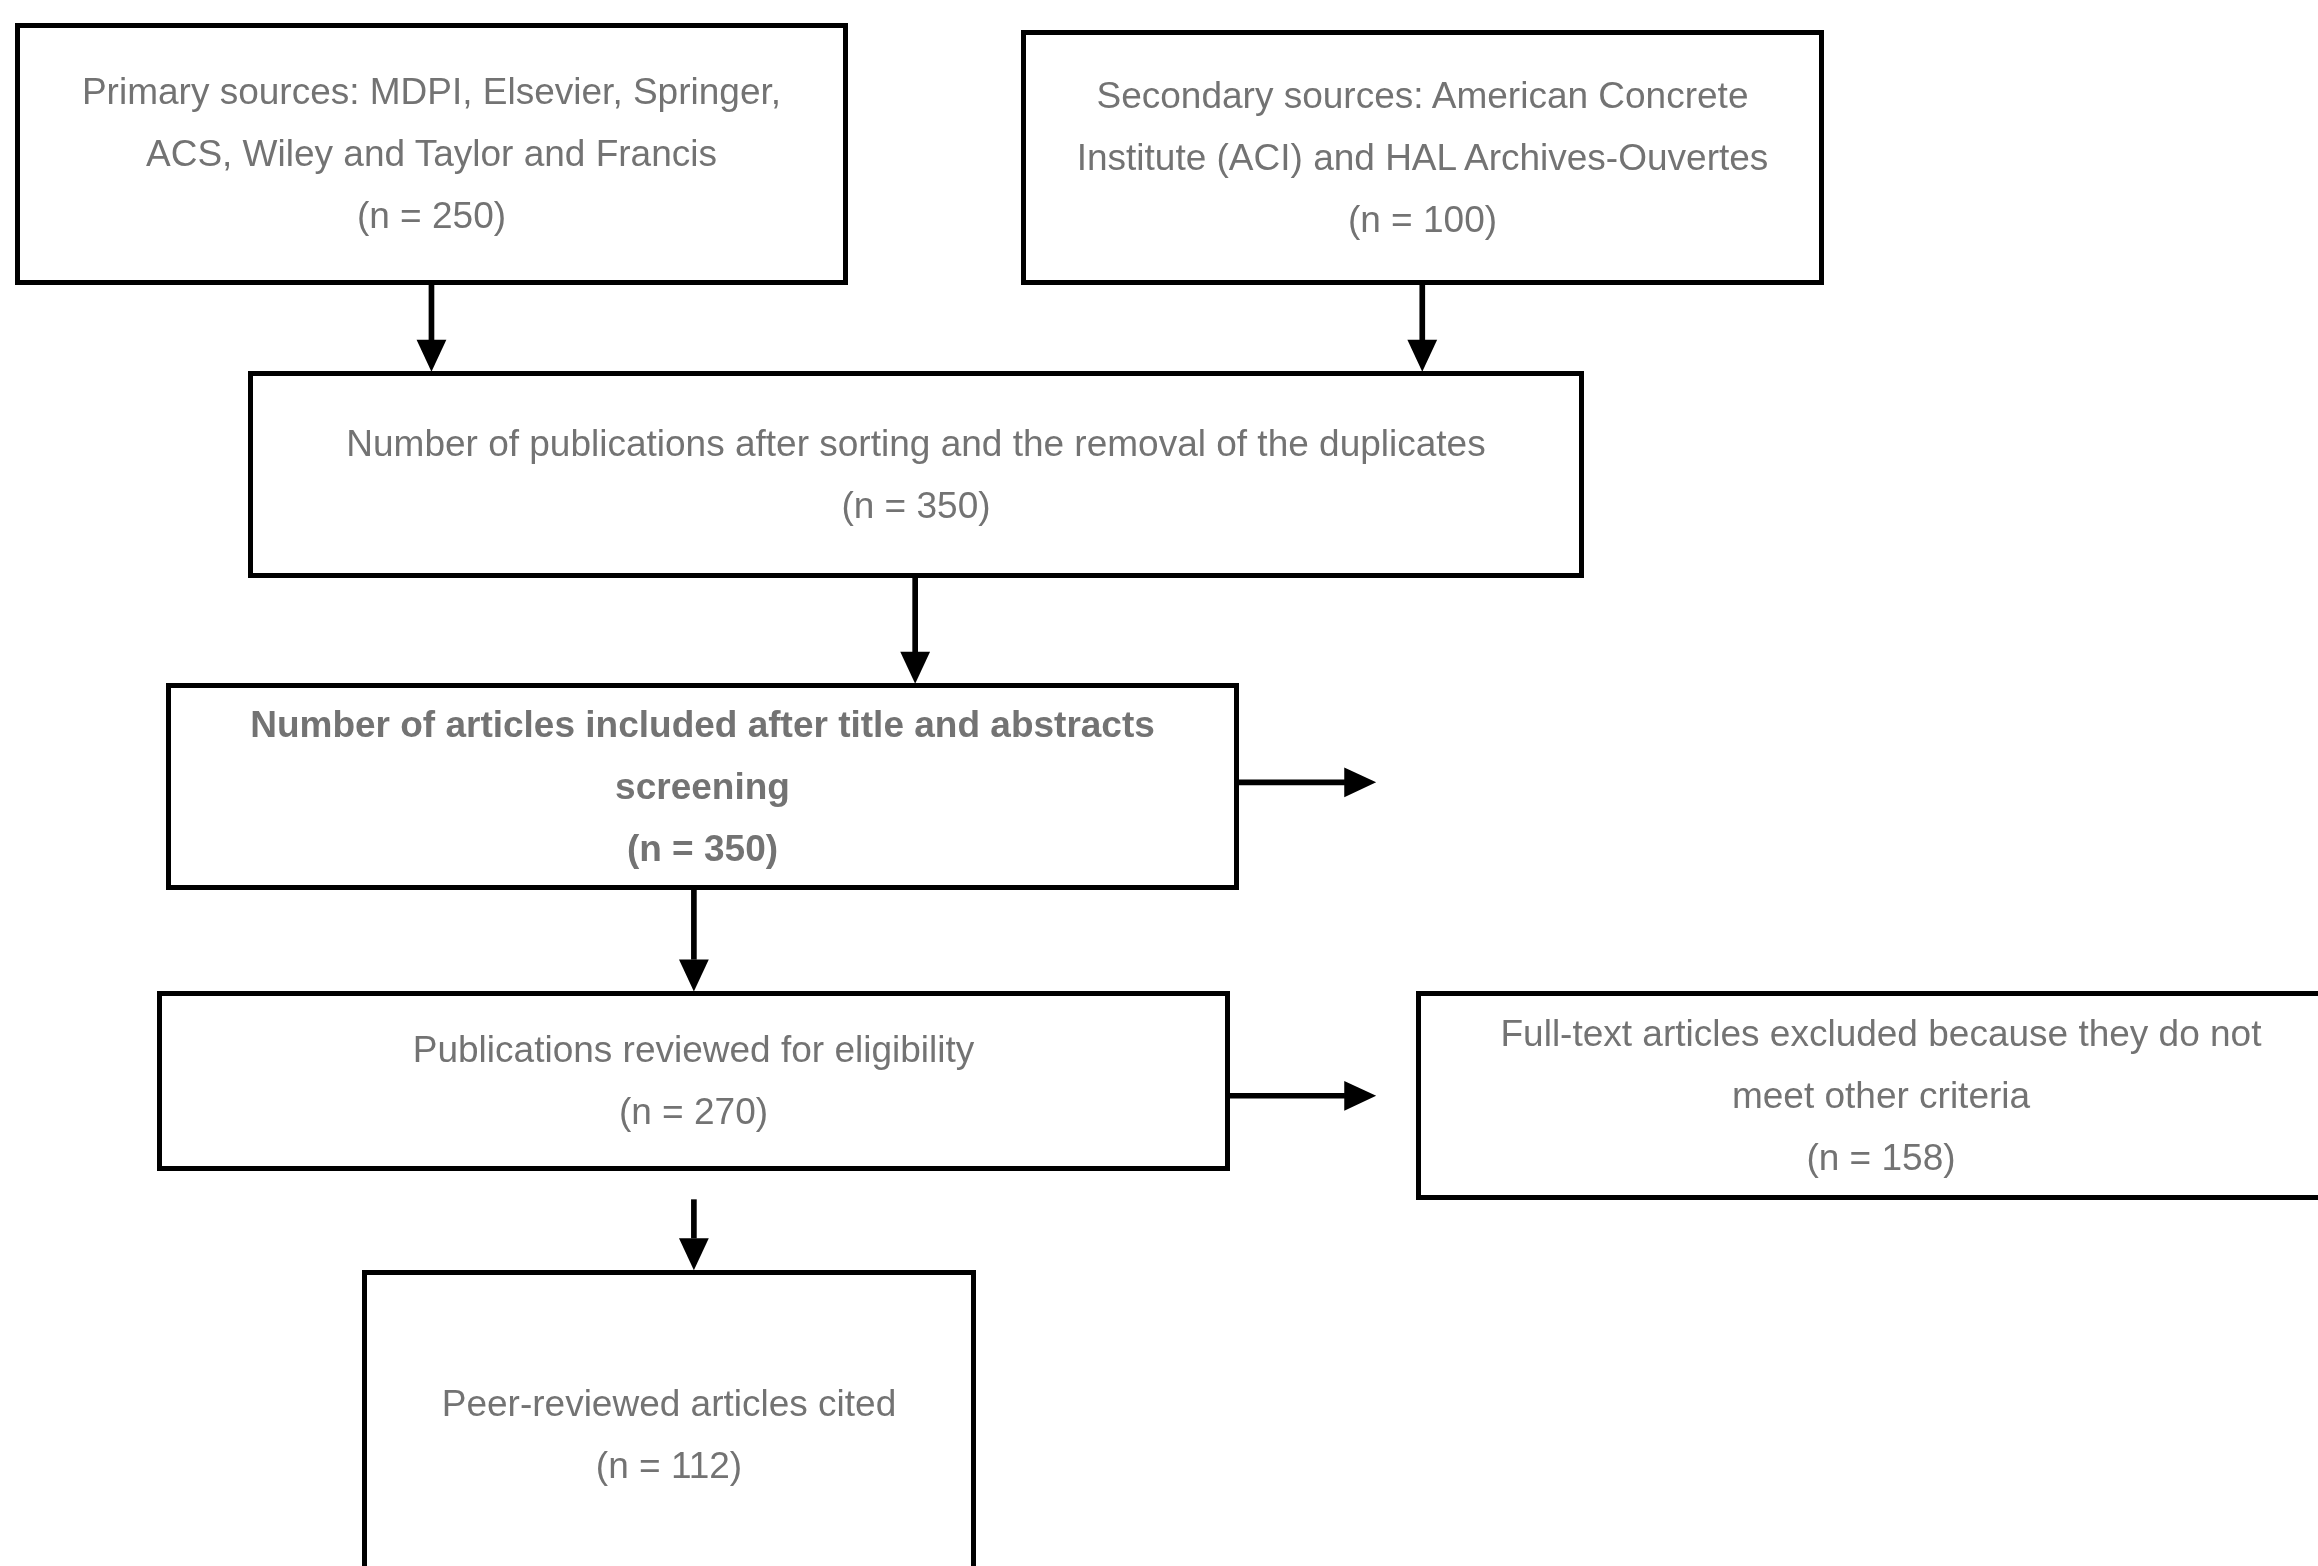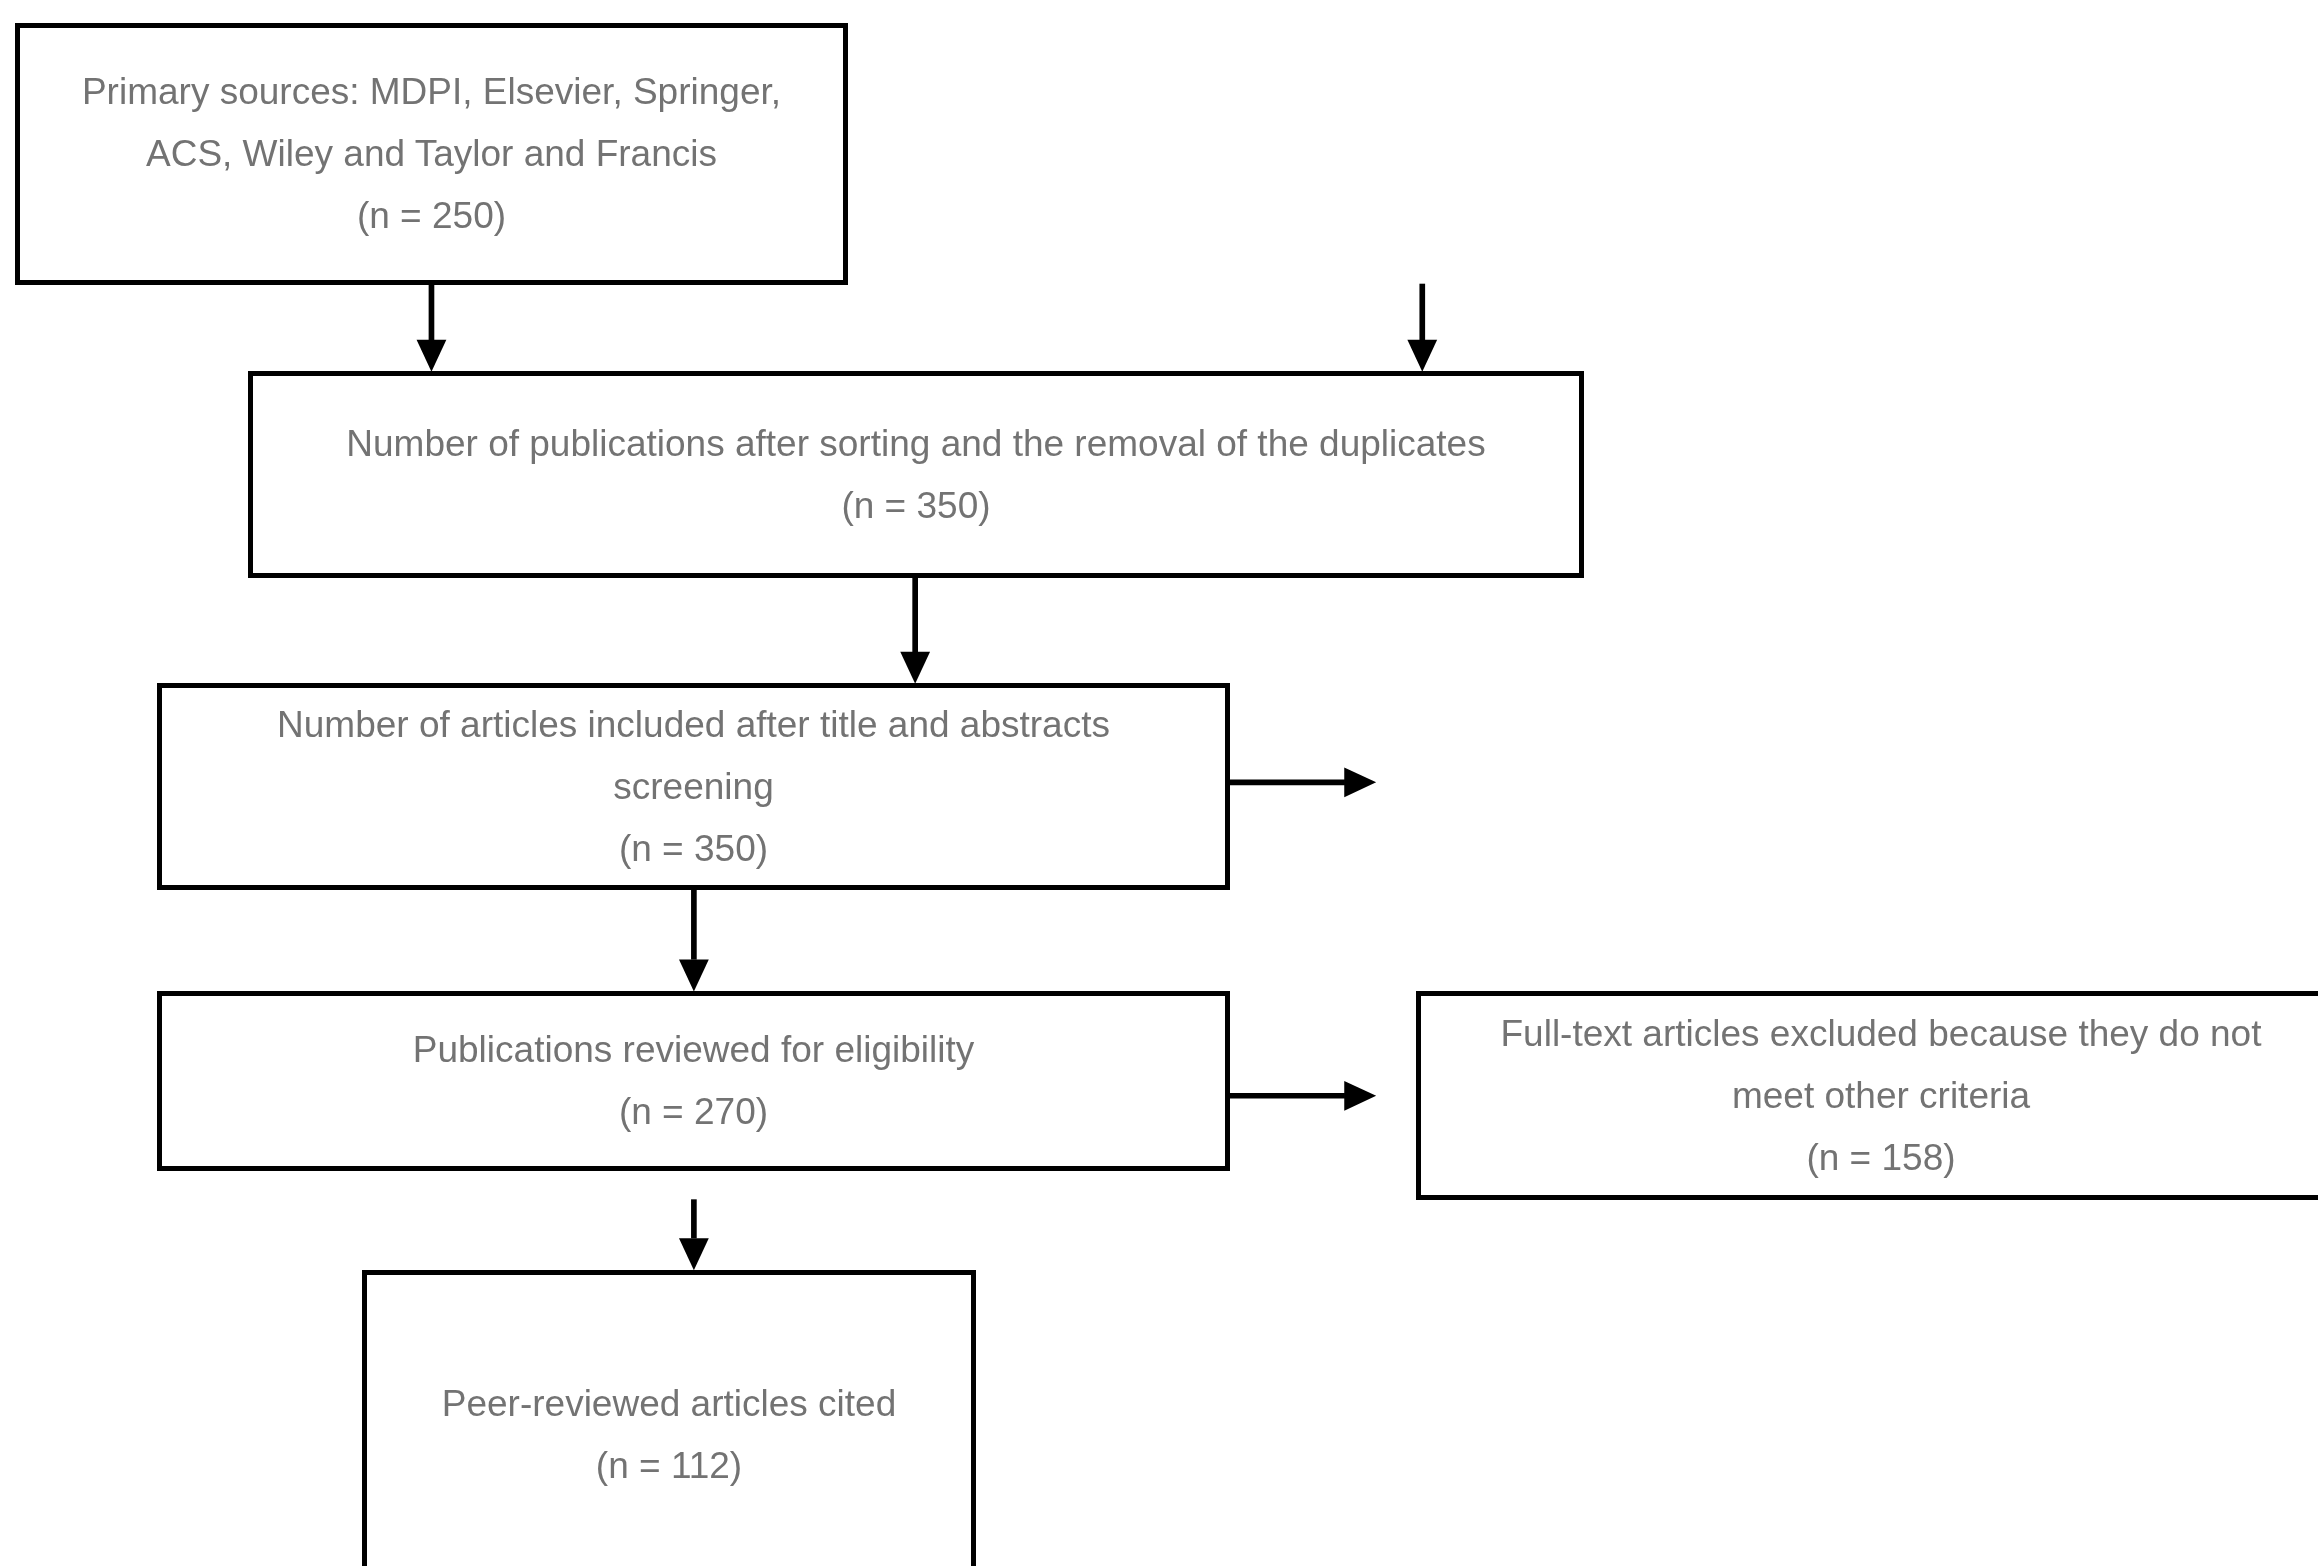--- a/index.html
+++ b/index.html
@@ -31,21 +31,21 @@
     white-space: pre-line;
     color: #737373;
     font-size: 37px;
     line-height: 62px;
     padding: 0 21px;
   }
   
   #node-primary            { left: 15px;   top: 23px;   width: 833px; height: 262px; }
   #node-secondary          { left: 1021px; top: 30px;   width: 803px; height: 255px; }
   #node-dedup              { left: 248px;  top: 371px;  width: 1336px; height: 207px; }
-  #node-screening          { left: 157px;  top: 683px;  width: 1073px; height: 207px; }
+  #node-screening          { left: 166px;  top: 683px;  width: 1073px; height: 207px; font-weight: bold; }
   #node-excluded-fulltext  { left: 1376px; top: 695px;  width: 930px; height: 175px; }
   #node-eligibility        { left: 157px;  top: 991px; width: 1073px; height: 180px; }
   #node-excluded-criteria  { left: 1416px; top: 991px; width: 930px; height: 209px; }
   #node-cited              { left: 362px;  top: 1270px; width: 614px;  height: 329px; }
   #connectors {
     position: absolute;
     left: 0; top: 0;
     width: 2319px;
     height: 1566px;
     pointer-events: none;
@@ -88,20 +88,25 @@
       <polygon points="978,1791 957,1746 999,1746"></polygon>
     </g>
   </svg>
 
   <div class="node" id="node-primary">
     <span class="node-text">Primary sources: MDPI, Elsevier, Springer,
 ACS, Wiley and Taylor and Francis
 (n = 250)</span>
   </div>
 
+  <div class="node" id="node-secondary">
+    <span class="node-text">Secondary sources: American Concrete
+Institute (ACI) and HAL Archives-Ouvertes
+(n = 100)</span>
+  </div>
 
   <div class="node" id="node-dedup">
     <span class="node-text">Number of publications after sorting and the removal of the duplicates
 (n = 350)</span>
   </div>
 
   <div class="node" id="node-screening">
     <span class="node-text">Number of articles included after title and abstracts
 screening
 (n = 350)</span>

